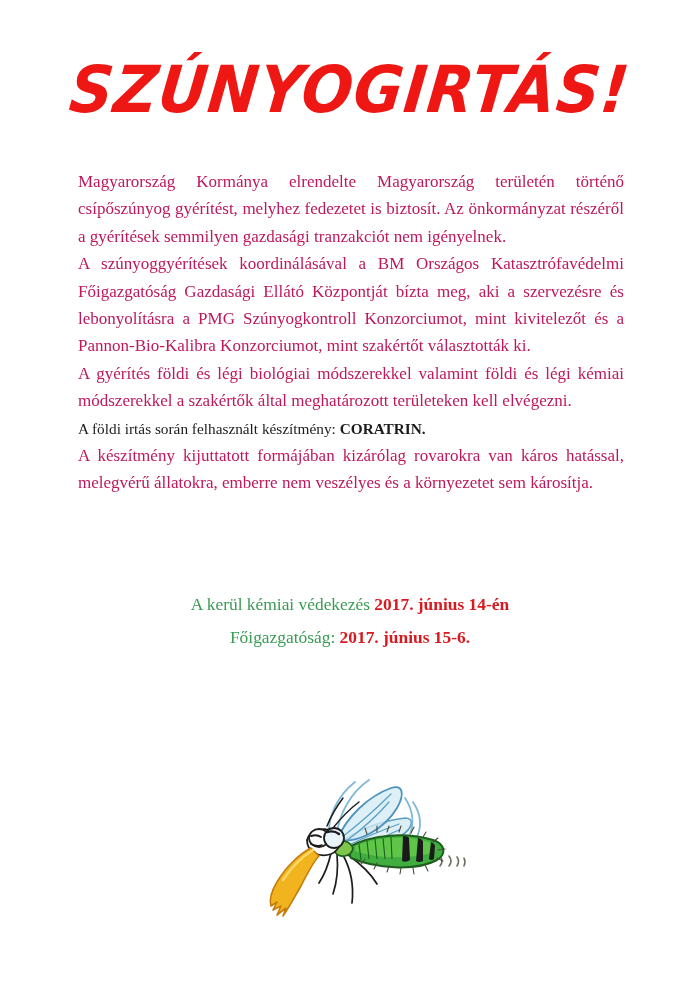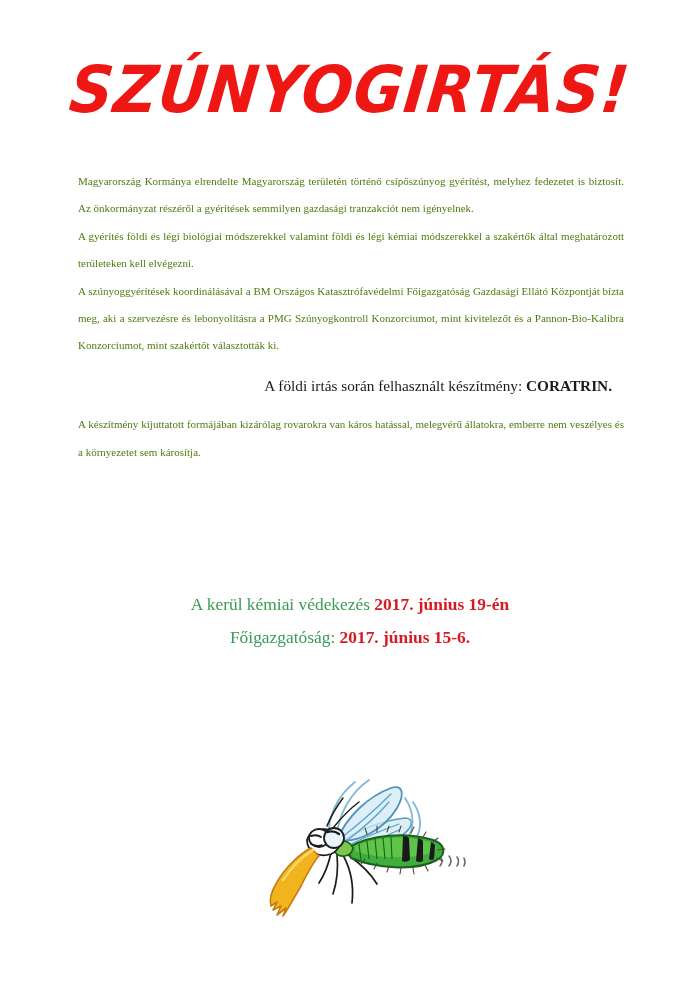--- a/index.html
+++ b/index.html
@@ -47,34 +47,34 @@
   }
 
   
   .body-block {
     position: absolute;
     left: 78px;
     top: 168px;
     width: 546px;
   }
   .para {
-    font-size: 11px;
+    font-size: 17px;
     line-height: 27.4px;
     text-align: justify;
     text-justify: inter-word;
     margin: 0;
-    color: #4d7c0f;
+    color: #be185d;
     hyphens: manual;
   }
   .para + .para { margin-top: 0; }
   .para-center {
-    text-align: right;
+    text-align: left;
     font-size: 15.3px;
     line-height: 27.4px;
-    margin: 12px;
+    margin: 0;
     color: #1b1b1b;
   }
   .bold { font-weight: bold; }
 
   
   .green-block {
     position: absolute;
     left: 40px;
     top: 588px;
     width: 620px;
@@ -110,33 +110,33 @@
 <body>
 
 <div class="page">
 
   <div class="title-wrap">
     <div class="title">SZÚNYOGIRTÁS!</div>
   </div>
 
   <div class="body-block">
     <p class="para">Magyarország Kormánya elrendelte Magyarország területén történő csípőszúnyog gyérítést, melyhez fedezetet is biztosít. Az önkormányzat részéről a gyérítések semmilyen gazdasági tranzakciót nem igényelnek.</p>
+    <p class="para">A szúnyoggyérítések koordinálásával a BM Országos Katasztrófavédelmi Főigazgatóság Gazdasági Ellátó Központját bízta meg, aki a szervezésre és lebonyolításra a PMG Szúnyogkontroll Konzorciumot, mint kivitelezőt és a Pannon-Bio-Kalibra Konzorciumot, mint szakértőt választották ki.</p>
     <p class="para">A gyérítés földi és légi biológiai módszerekkel valamint földi és légi kémiai módszerekkel a szakértők által meghatározott területeken kell elvégezni.</p>
-    <p class="para">A szúnyoggyérítések koordinálásával a BM Országos Katasztrófavédelmi Főigazgatóság Gazdasági Ellátó Központját bízta meg, aki a szervezésre és lebonyolításra a PMG Szúnyogkontroll Konzorciumot, mint kivitelezőt és a Pannon-Bio-Kalibra Konzorciumot, mint szakértőt választották ki.</p>
 
     <p class="para-center">
       <span>A földi irtás során felhasznált készítmény: </span><span class="bold">CORATRIN.</span>
     </p>
 
     <p class="para">A készítmény kijuttatott formájában kizárólag rovarokra van káros hatással, melegvérű állatokra, emberre nem veszélyes és a környezetet sem károsítja.</p>
   </div>
 
   <div class="green-block">
     <div class="green-line">
-      <span>A kerül kémiai védekezés </span><span class="red-bold">2017. június 19-én</span>
+      <span>A kerül kémiai védekezés </span><span class="red-bold">2017. június 14-én</span>
     </div>
     <div class="green-line">
       <span>Főigazgatóság: </span><span class="red-bold">2017. június 15-6.</span>
     </div>
   </div>
 
   <div class="mosquito">
     <svg viewBox="0 0 220 165" xmlns="http://www.w3.org/2000/svg">
 
       <g stroke="#6e6e60" stroke-width="1.6" fill="none" stroke-linecap="round">

